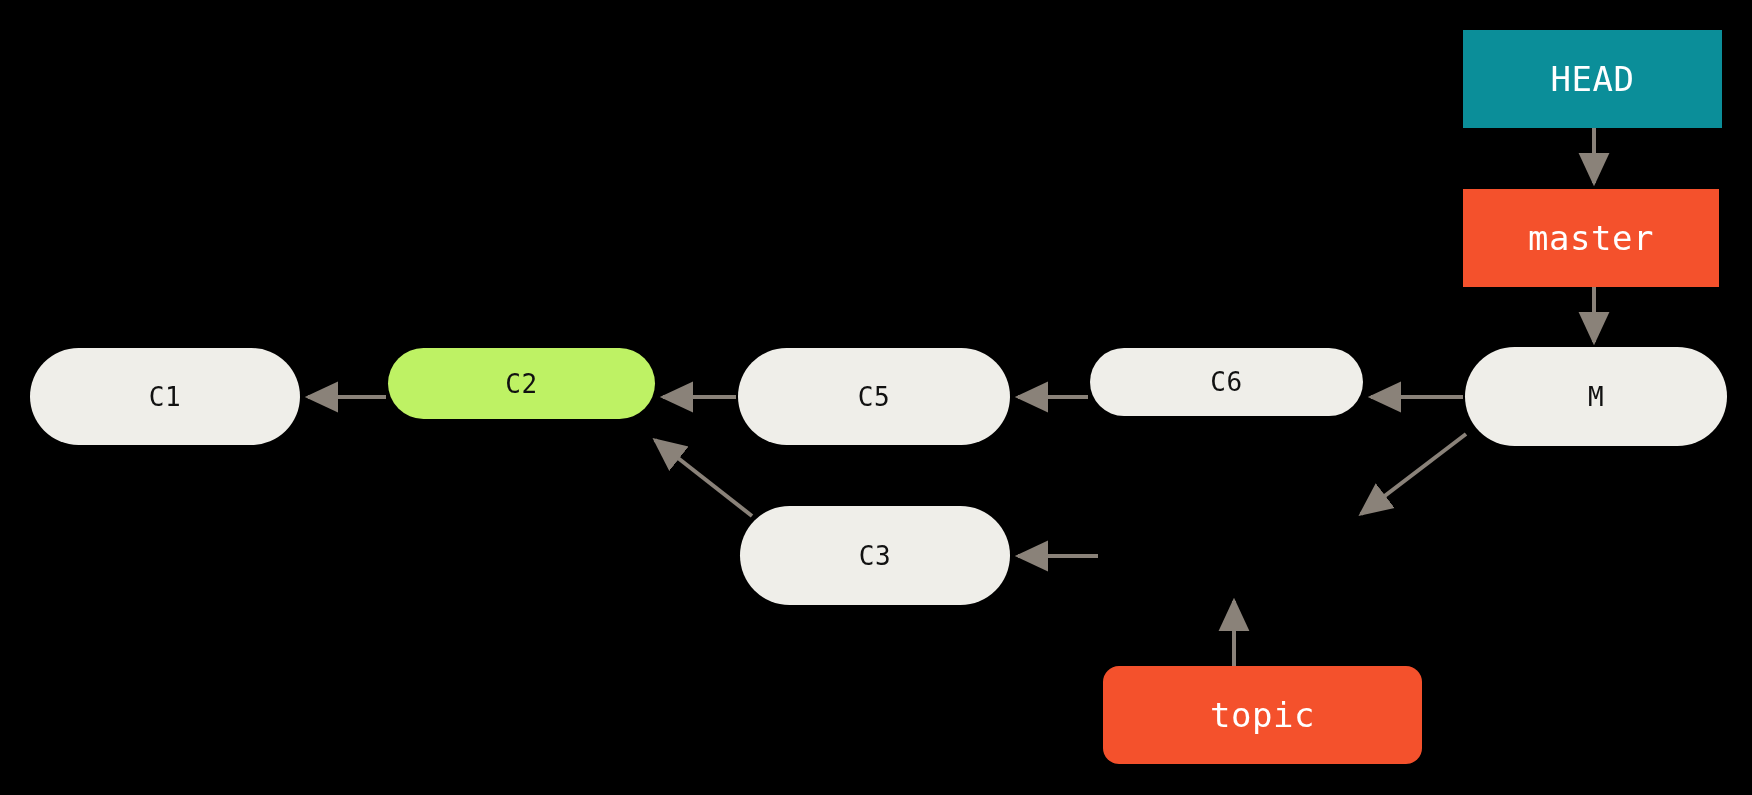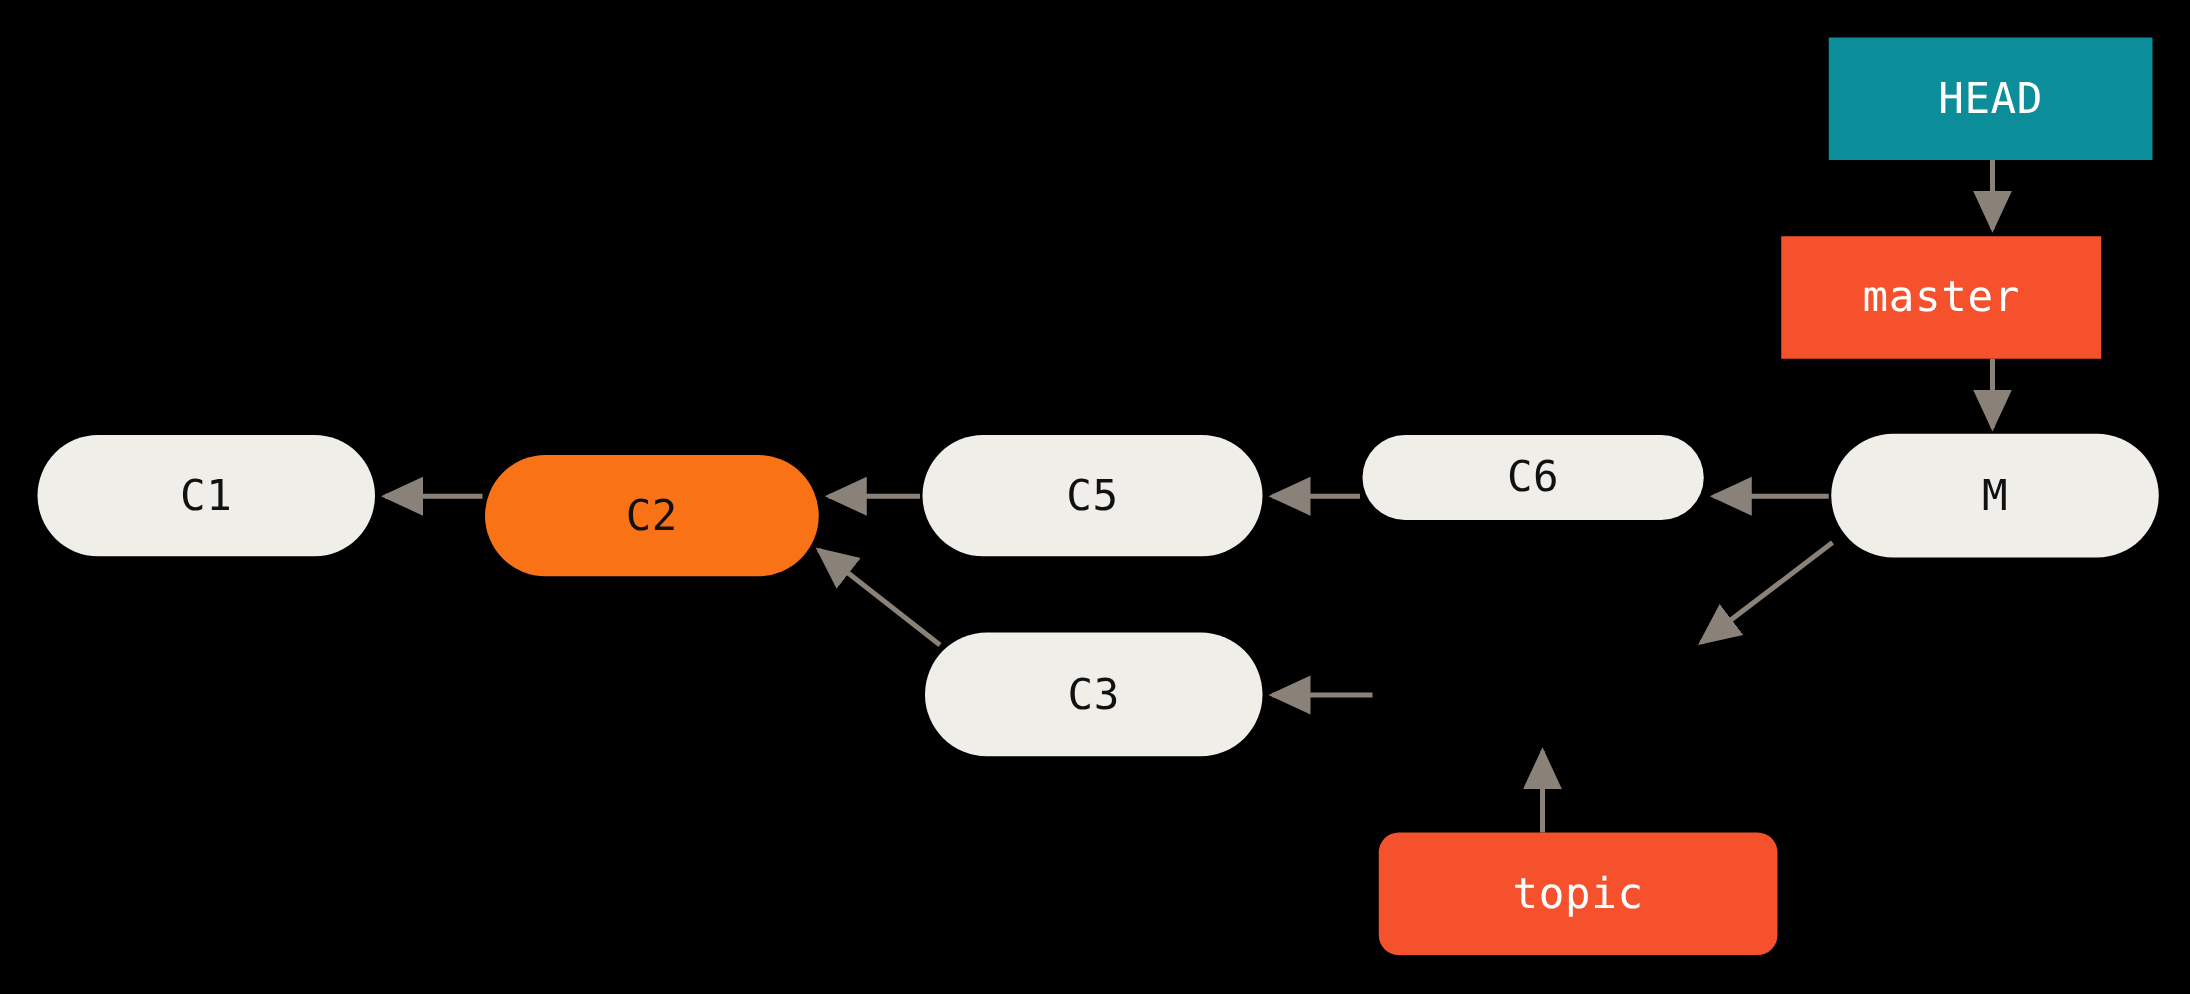--- a/index.html
+++ b/index.html
@@ -25,21 +25,21 @@
   
   .commit{
     position:absolute;
     background:#efeee9;
     border-radius:999px;
     display:flex;
     align-items:center;
     justify-content:center;
     color:#111111;
     font-family:"DejaVu Sans Mono","Liberation Mono",monospace;
-    font-size:34px;
+    font-size:26px;
     letter-spacing:0.5px;
     box-sizing:border-box;
     text-align:center;
   }
   
   .ref{
     position:absolute;
     display:flex;
     align-items:center;
     justify-content:center;
@@ -81,39 +81,39 @@
     <line x1="1594" y1="128" x2="1594" y2="183" stroke="#8a8279" stroke-width="4" marker-end="url(#ah)"></line>
 
     <line x1="1594" y1="287" x2="1594" y2="342" stroke="#8a8279" stroke-width="4" marker-end="url(#ah)"></line>
 
     <line x1="1234" y1="666" x2="1234" y2="601" stroke="#8a8279" stroke-width="4" marker-end="url(#ah)"></line>
   </svg>
 
   <div class="commit" style="left: 30px; top: 348px; width: 270px; height: 97px; background: rgb(239, 238, 233); color: rgb(17, 17, 17);">
       <span>C1</span>
     </div>
-  <div class="commit" style="left: 388px; top: 364px; width: 267px; height: 97px; background: #f97316; color: rgb(17, 17, 17);">
+  <div class="commit" style="left: 388px; top: 348px; width: 267px; height: 71px; background: #bef264; color: rgb(17, 17, 17);">
       <span>C2</span>
     </div>
   <div class="commit" style="left: 738px; top: 348px; width: 272px; height: 97px; background: rgb(239, 238, 233); color: rgb(17, 17, 17);">
       <span>C5</span>
     </div>
   <div class="commit" style="left: 1090px; top: 348px; width: 273px; height: 68px; background: rgb(239, 238, 233); color: rgb(17, 17, 17);">
       <span>C6</span>
     </div>
   <div class="commit" style="left: 1465px; top: 347px; width: 262px; height: 99px; background: rgb(239, 238, 233); color: rgb(17, 17, 17);">
       <span>M</span>
     </div>
   <div class="commit" style="left: 740px; top: 506px; width: 270px; height: 99px; background: rgb(239, 238, 233); color: rgb(17, 17, 17);">
       <span>C3</span>
     </div>
 
   <div class="ref ref-head" style="left: 1463px; top: 30px; width: 259px; height: 98px; background: rgb(11, 142, 153); color: rgb(255, 255, 255);">
       <span>HEAD</span>
     </div>
-  <div class="ref ref-branch" style="left: 1425px; top: 189px; width: 256px; height: 98px; background: rgb(244, 81, 44); color: rgb(255, 255, 255);">
+  <div class="ref ref-branch" style="left: 1463px; top: 189px; width: 256px; height: 98px; background: rgb(244, 81, 44); color: rgb(255, 255, 255);">
       <span>master</span>
     </div>
   <div class="ref ref-branch" style="left: 1103px; top: 666px; width: 319px; height: 98px; background: rgb(244, 81, 44); color: rgb(255, 255, 255); border-radius: 16px;">
       <span>topic</span>
     </div>
 
 </div>
 
 </body></html>

